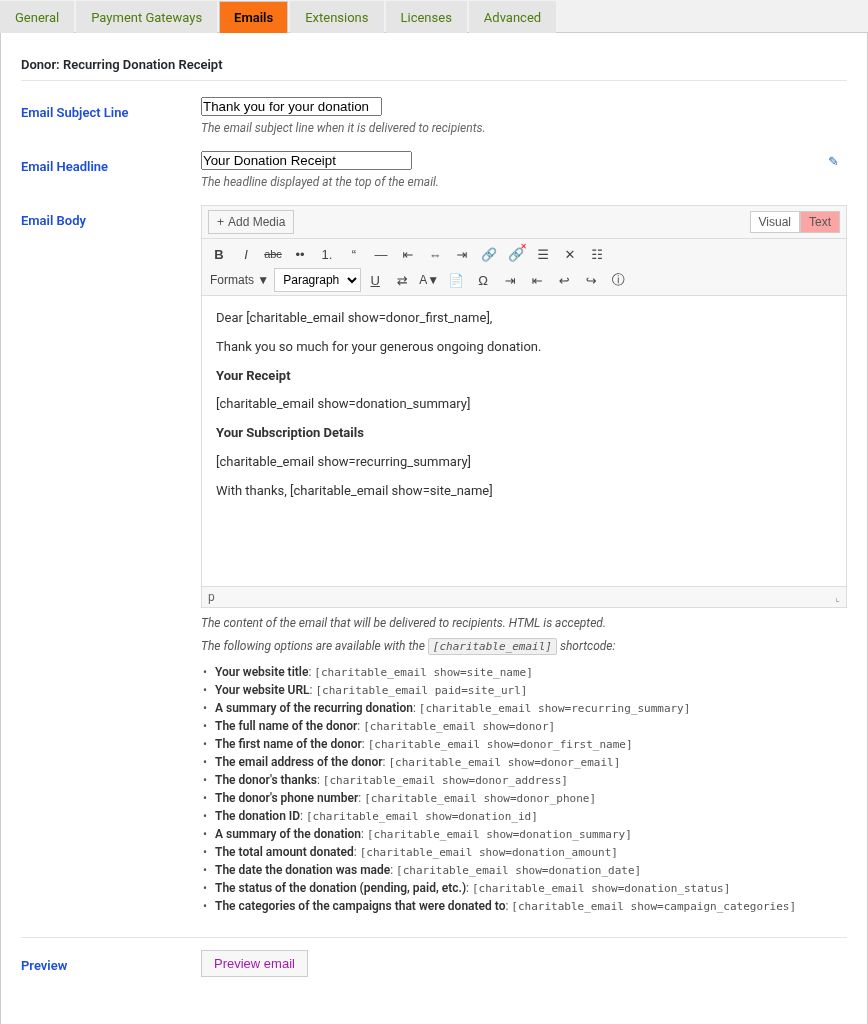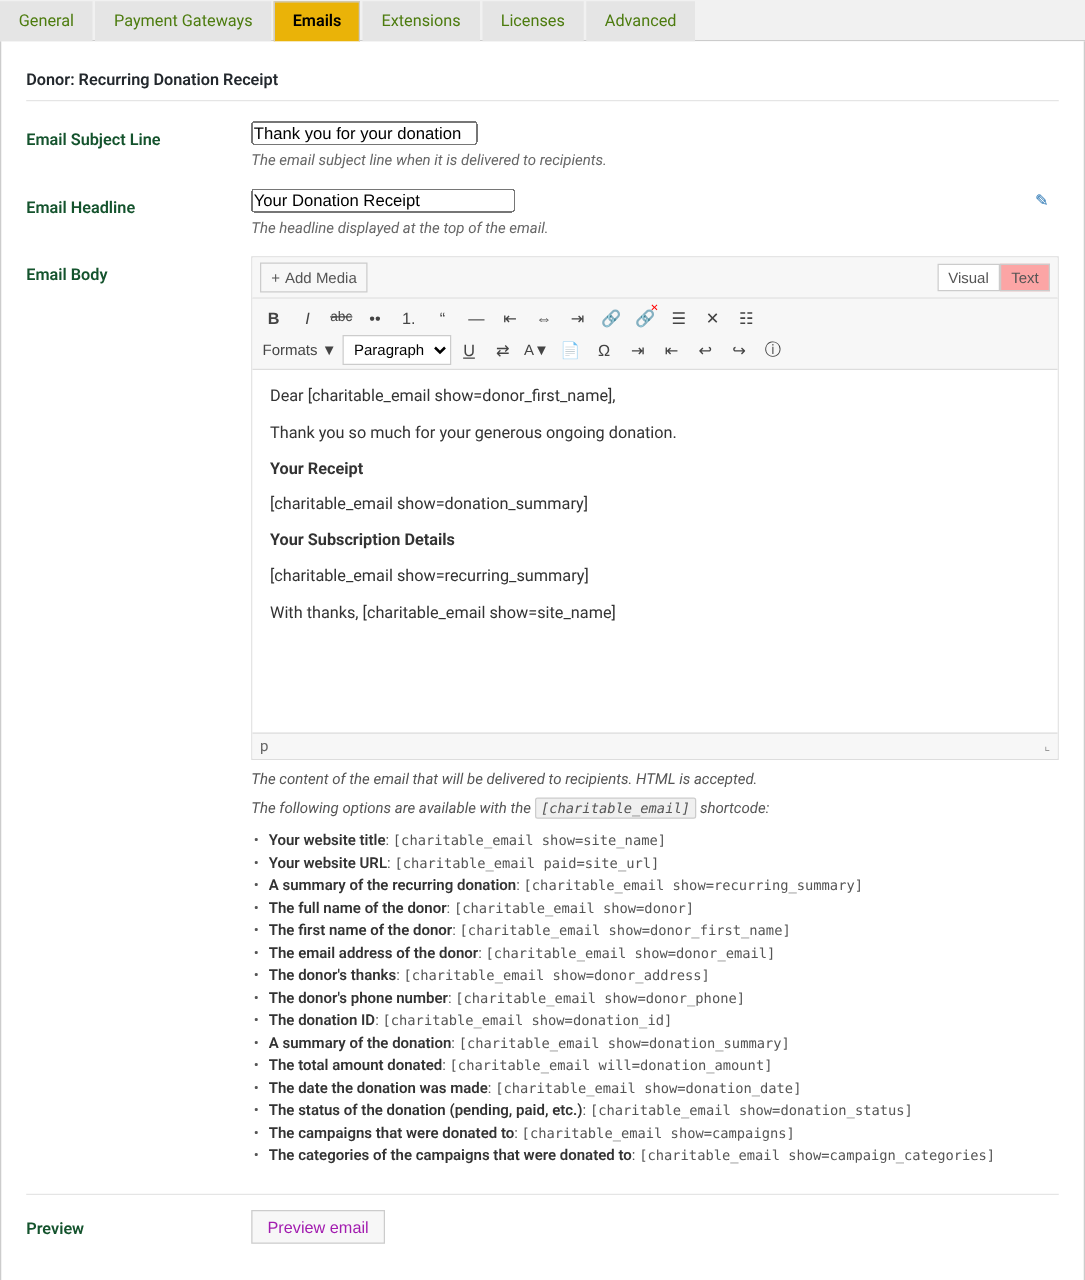--- a/index.html
+++ b/index.html
@@ -30,21 +30,21 @@
       border: 1px solid transparent;
       border-bottom: none;
       background: #e5e5e5;
       color: #4d7c0f;
       margin-right: 2px;
       position: relative;
       bottom: -1px;
       text-decoration: none;
     }
     .nav-tab.active {
-      background: #eab308;
+      background: #f97316;
       border-color: #ccc;
       border-bottom-color: #fff;
       color: #000;
       font-weight: 600;
     }
     
     .content-area {
       background: #fff;
       border: 1px solid #ccc;
       border-top: none;
@@ -259,21 +259,21 @@
     .form-row {
       display: flex;
       margin-bottom: 16px;
       align-items: flex-start;
     }
     .form-label {
       width: 180px;
       min-width: 180px;
       font-weight: 600;
       font-size: 13px;
-      color: #14532d;
+      color: #1d4ed8;
       padding-top: 8px;
     }
     .form-field {
       flex: 1;
     }
   </style>
 </head>
 <body>
 
 <div class="page-wrapper">
@@ -393,24 +393,23 @@
         <li><strong>Your website title</strong>: <code>[charitable_email show=site_name]</code></li>
             <li><strong>Your website URL</strong>: <code>[charitable_email paid=site_url]</code></li>
             <li><strong>A summary of the recurring donation</strong>: <code>[charitable_email show=recurring_summary]</code></li>
             <li><strong>The full name of the donor</strong>: <code>[charitable_email show=donor]</code></li>
             <li><strong>The first name of the donor</strong>: <code>[charitable_email show=donor_first_name]</code></li>
             <li><strong>The email address of the donor</strong>: <code>[charitable_email show=donor_email]</code></li>
             <li><strong>The donor's thanks</strong>: <code>[charitable_email show=donor_address]</code></li>
             <li><strong>The donor's phone number</strong>: <code>[charitable_email show=donor_phone]</code></li>
             <li><strong>The donation ID</strong>: <code>[charitable_email show=donation_id]</code></li>
             <li><strong>A summary of the donation</strong>: <code>[charitable_email show=donation_summary]</code></li>
-            <li><strong>The total amount donated</strong>: <code>[charitable_email will=donation_amount]</code></li>
+            <li><strong>The total amount donated</strong>: <code>[charitable_email show=donation_amount]</code></li>
             <li><strong>The date the donation was made</strong>: <code>[charitable_email show=donation_date]</code></li>
             <li><strong>The status of the donation (pending, paid, etc.)</strong>: <code>[charitable_email show=donation_status]</code></li>
-            <li><strong>The campaigns that were donated to</strong>: <code>[charitable_email show=campaigns]</code></li>
             <li><strong>The categories of the campaigns that were donated to</strong>: <code>[charitable_email show=campaign_categories]</code></li>
           </ul>
       </div>
     </div>
 
     <div class="preview-section">
       <div class="form-row">
         <div class="form-label preview-label">Preview</div>
         <div class="form-field">
           <button class="preview-btn">Preview email</button>

